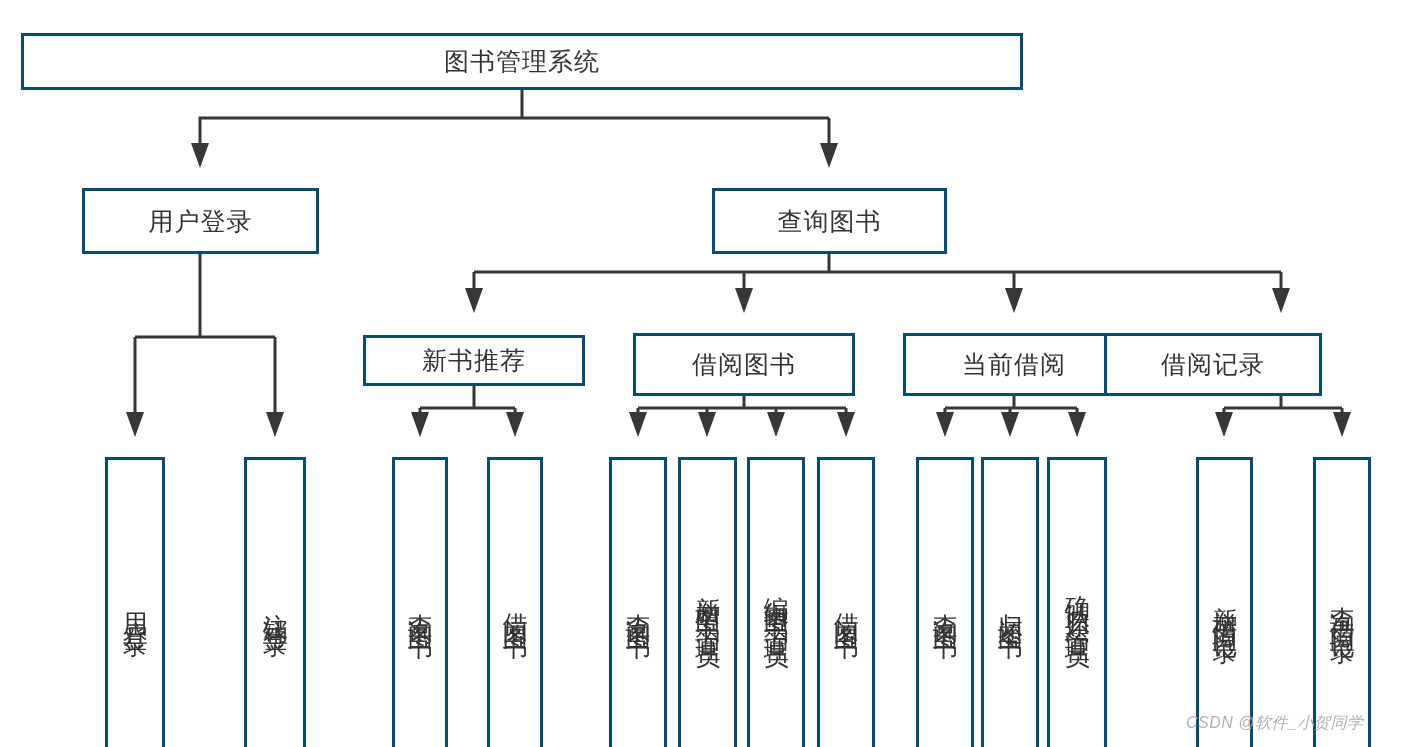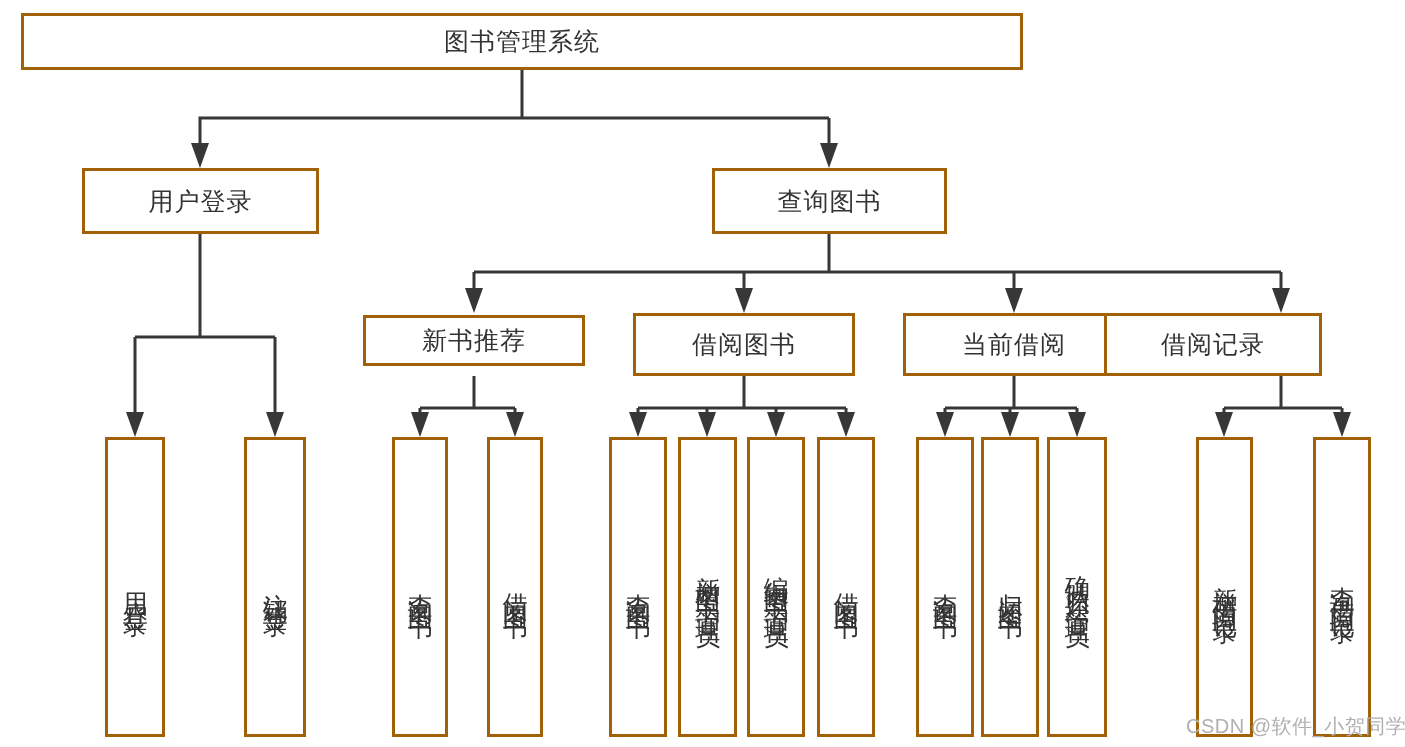--- a/index.html
+++ b/index.html
@@ -7,33 +7,34 @@
   body{
     width:1405px;height:747px;position:relative;overflow:hidden;
     background:#ffffff;
     font-family:"Liberation Sans","DejaVu Sans",sans-serif;
     color:#333333;
   }
   .stage{position:absolute;left:0;top:0;width:1405px;height:747px;}
   svg.wires{position:absolute;left:0;top:0;}
   .box{
     position:absolute;box-sizing:border-box;
-    border:3px solid #a16207;background:#ffffff;
-    display:flex;align-items:center;justify-content:center;
+    border:3px solid #0c4a6e;background:#ffffff;
+    display:flex;align-items:center;justify-content:center;margin-top:20px;
   }
   .box.h{font-size:25px;letter-spacing:1px;white-space:nowrap;}
   .vtext{
     writing-mode:vertical-rl;
     font-size:25px;letter-spacing:7px;line-height:1.1;
     white-space:nowrap;
   }
   .watermark{
     position:absolute;left:1186px;top:713px;
-    font-size:20px;color:#b0b0b0;letter-spacing:0.5px;
+    font-size:16px;color:#b0b0b0;letter-spacing:0.5px;
     white-space:nowrap;
+    font-style:italic;
   }
 </style>
 </head>
 <body>
 
 <div class="stage">
 
   <svg class="wires" width="1405" height="747" viewBox="0 0 1405 747">
     <g stroke="#373737" stroke-width="3" fill="none">
 

